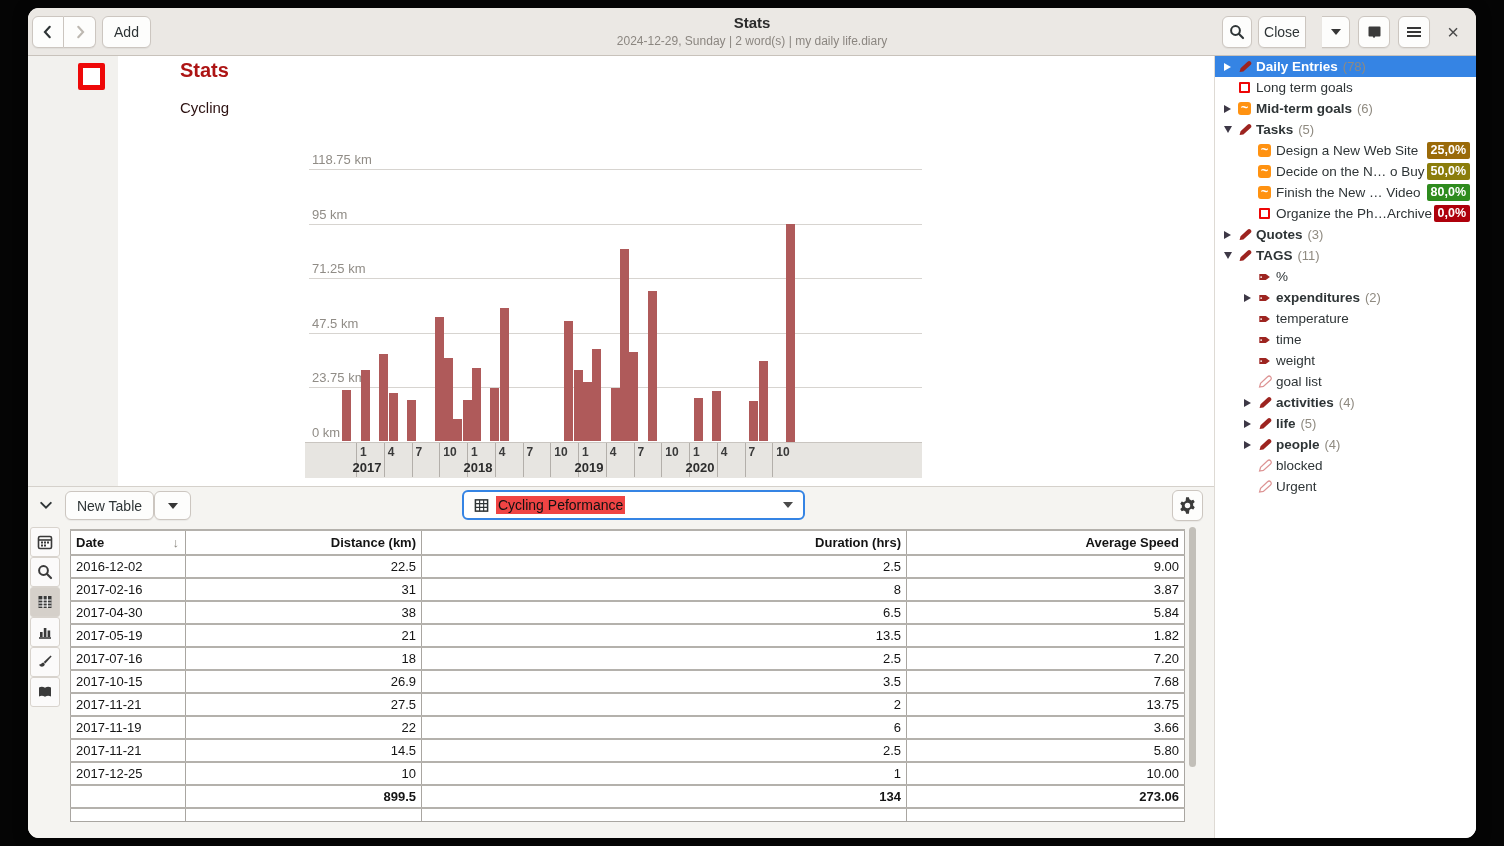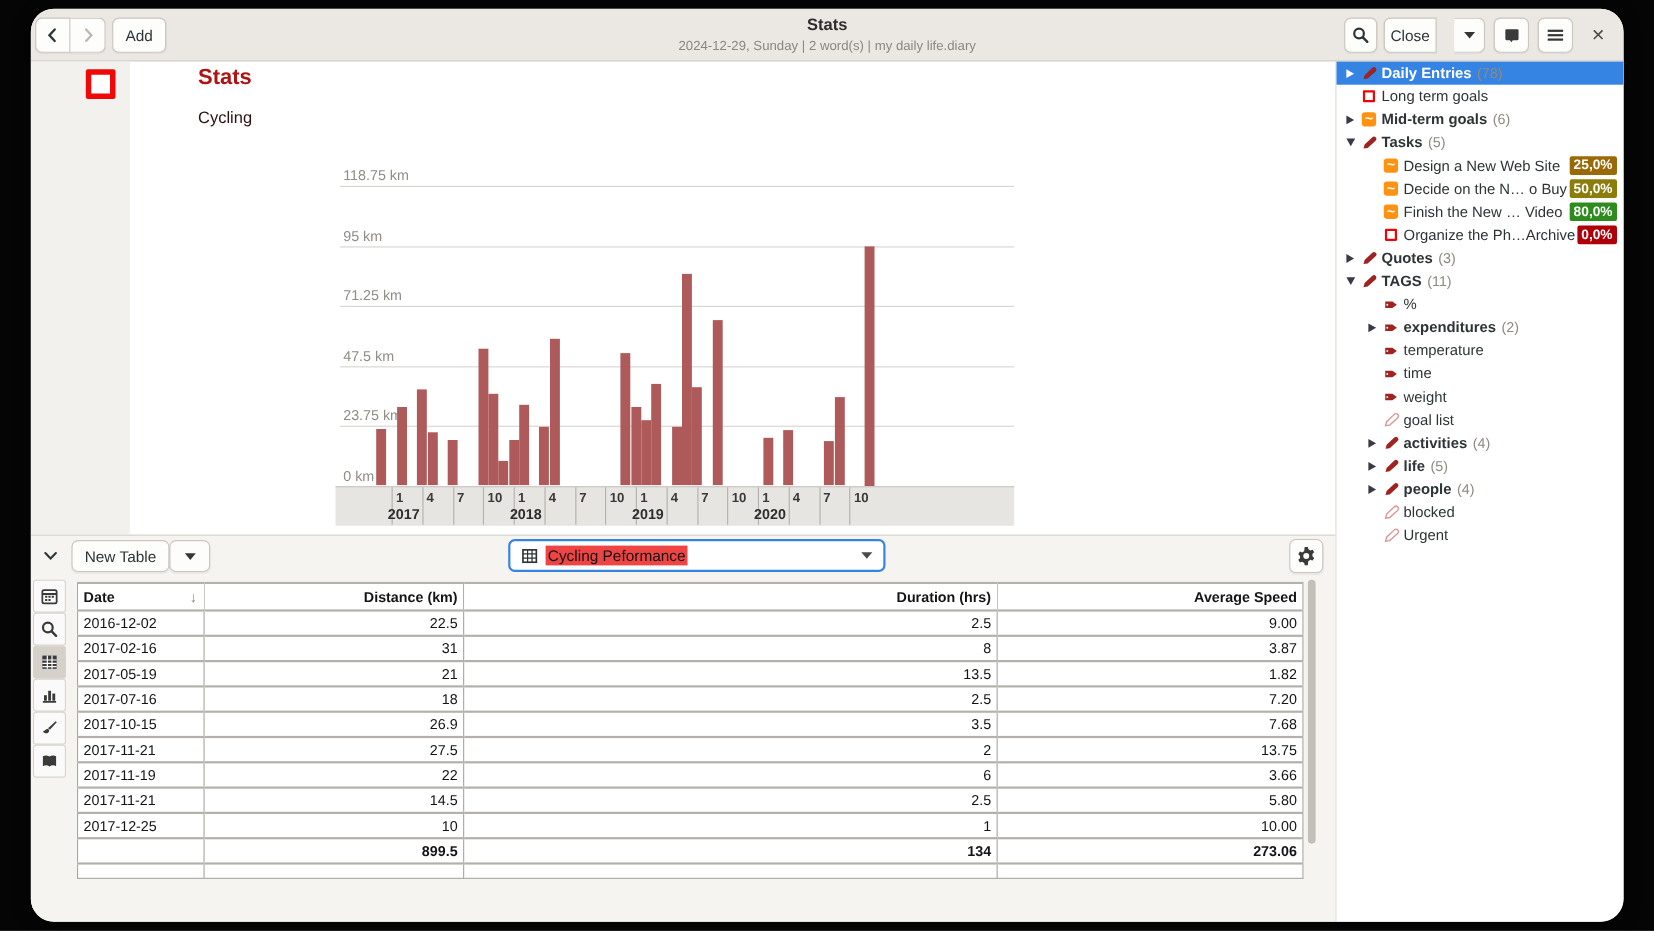--- a/index.html
+++ b/index.html
@@ -1,20 +1,20 @@
 <!DOCTYPE html>
 <html><head>
 <meta charset="utf-8">
 <style>
   html,body{margin:0;padding:0;background:#050505;}
   *{box-sizing:border-box;}
   .stage{position:relative;width:1504px;height:846px;background:#050505;overflow:hidden;
          font-family:"Liberation Sans","DejaVu Sans",sans-serif;color:#2e3436;}
   .window{position:absolute;left:28px;top:8px;width:1448px;height:830px;background:#ffffff;
-          border-radius:21px;overflow:hidden;box-shadow:0 2px 14px rgba(0,0,0,.6);}
+          border-radius:11px;overflow:hidden;box-shadow:0 2px 14px rgba(0,0,0,.6);}
 
   
   .headerbar{position:absolute;left:0;top:0;width:1448px;height:48px;background:#ebe8e4;
              border-bottom:1px solid #c8c2bb;}
   .hb-btn{position:absolute;top:8px;height:32px;background:#fdfdfc;border:1px solid #ccc6c0;
           border-radius:6px;display:flex;align-items:center;justify-content:center;
           font-size:14px;color:#2e3436;box-shadow:0 1px 1px rgba(0,0,0,.05);cursor:default;}
   .hb-btn.flat{background:transparent;border:none;box-shadow:none;}
   .linked-l{border-radius:6px 0 0 6px;}
   .linked-r{border-radius:0 6px 6px 0;border-left:none;}
@@ -318,20 +318,26 @@
               <td class="c2">2.5</td>
               <td class="c3">9.00</td>
             </tr>
             <tr>
               <td class="c0">2017-02-16</td>
               <td class="c1">31</td>
               <td class="c2">8</td>
               <td class="c3">3.87</td>
             </tr>
             <tr>
+              <td class="c0">2017-04-30</td>
+              <td class="c1">38</td>
+              <td class="c2">6.5</td>
+              <td class="c3">5.84</td>
+            </tr>
+            <tr>
               <td class="c0">2017-05-19</td>
               <td class="c1">21</td>
               <td class="c2">13.5</td>
               <td class="c3">1.82</td>
             </tr>
             <tr>
               <td class="c0">2017-07-16</td>
               <td class="c1">18</td>
               <td class="c2">2.5</td>
               <td class="c3">7.20</td>

